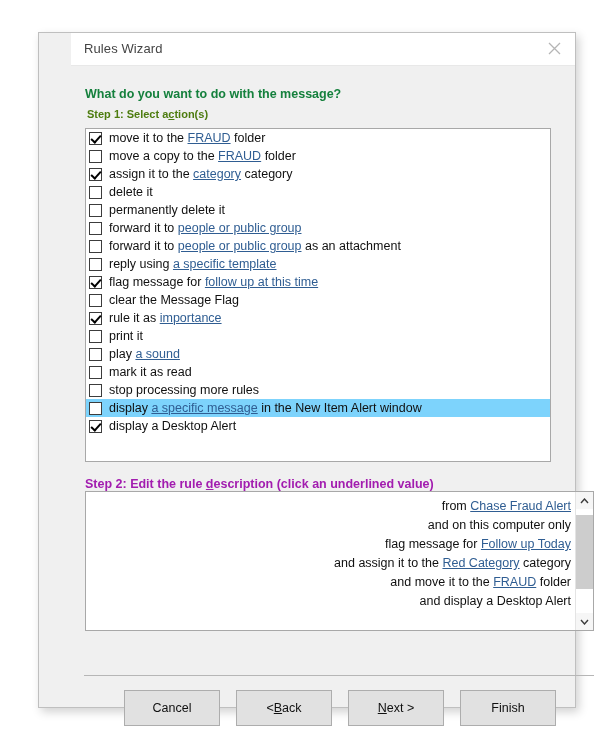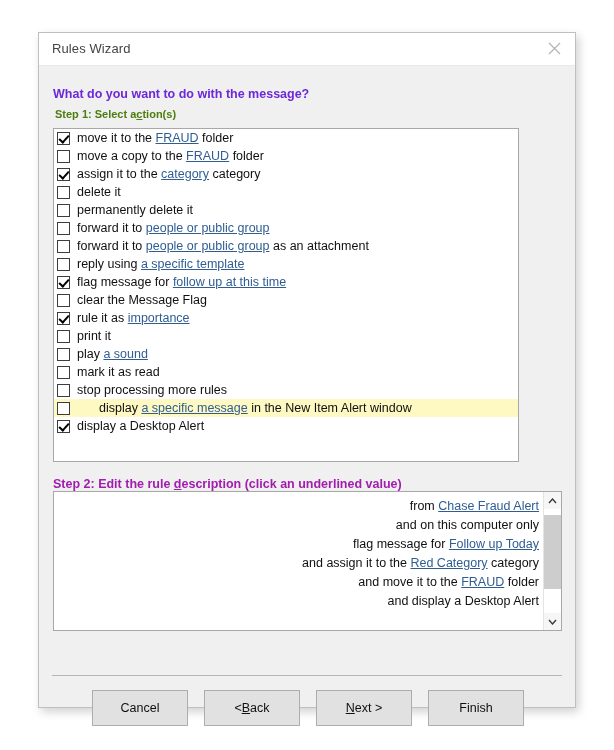--- a/index.html
+++ b/index.html
@@ -12,20 +12,21 @@
   .page { position: relative; width: 614px; height: 750px; overflow: hidden; }
 
   .dialog {
     position: absolute;
     left: 38px; top: 32px;
     width: 538px; height: 676px;
     background: #f0f0f0;
     border: 1px solid #bfbfbf;
     box-shadow: 3px 4px 9px rgba(0,0,0,0.18);
     box-sizing: border-box;
+    padding-left: 32px;
   }
 
   .titlebar {
     position: relative;
     height: 32px;
     background: #ffffff;
     border-bottom: 1px solid #e8e8e8;
   }
   .title-text {
     position: absolute;
@@ -41,21 +42,21 @@
     display: flex; align-items: center; justify-content: center;
     cursor: pointer;
   }
   .close-btn svg { display: block; }
 
   .body { position: relative; padding: 0; }
 
   .question {
     position: absolute;
     left: 14px; top: 21px;
-    font-size: 12.5px; font-weight: bold; color: #6d28d9;
+    font-size: 12.5px; font-weight: bold; color: #15803d;
   }
 
   .step1-label {
     position: absolute;
     left: 16px; top: 42px;
     font-size: 11px; font-weight: bold; color: #4d7c0f;
   }
   .step1-label .acc { text-decoration: underline; }
 
   .listbox {
@@ -69,21 +70,21 @@
   }
   .action-row {
     display: flex;
     align-items: center;
     height: 18px;
     padding-left: 3px;
     font-size: 12.5px;
     color: #101010;
     white-space: nowrap;
   }
-  .action-row.selected { background: #fef9c3; gap: 22px; }
+  .action-row.selected { background: #7dd3fc; }
 
   .cbx {
     width: 13px; height: 13px;
     border: 1px solid #3c3c3c;
     background: #ffffff;
     box-sizing: border-box;
     margin-right: 7px;
     flex: 0 0 auto;
     position: relative;
   }

